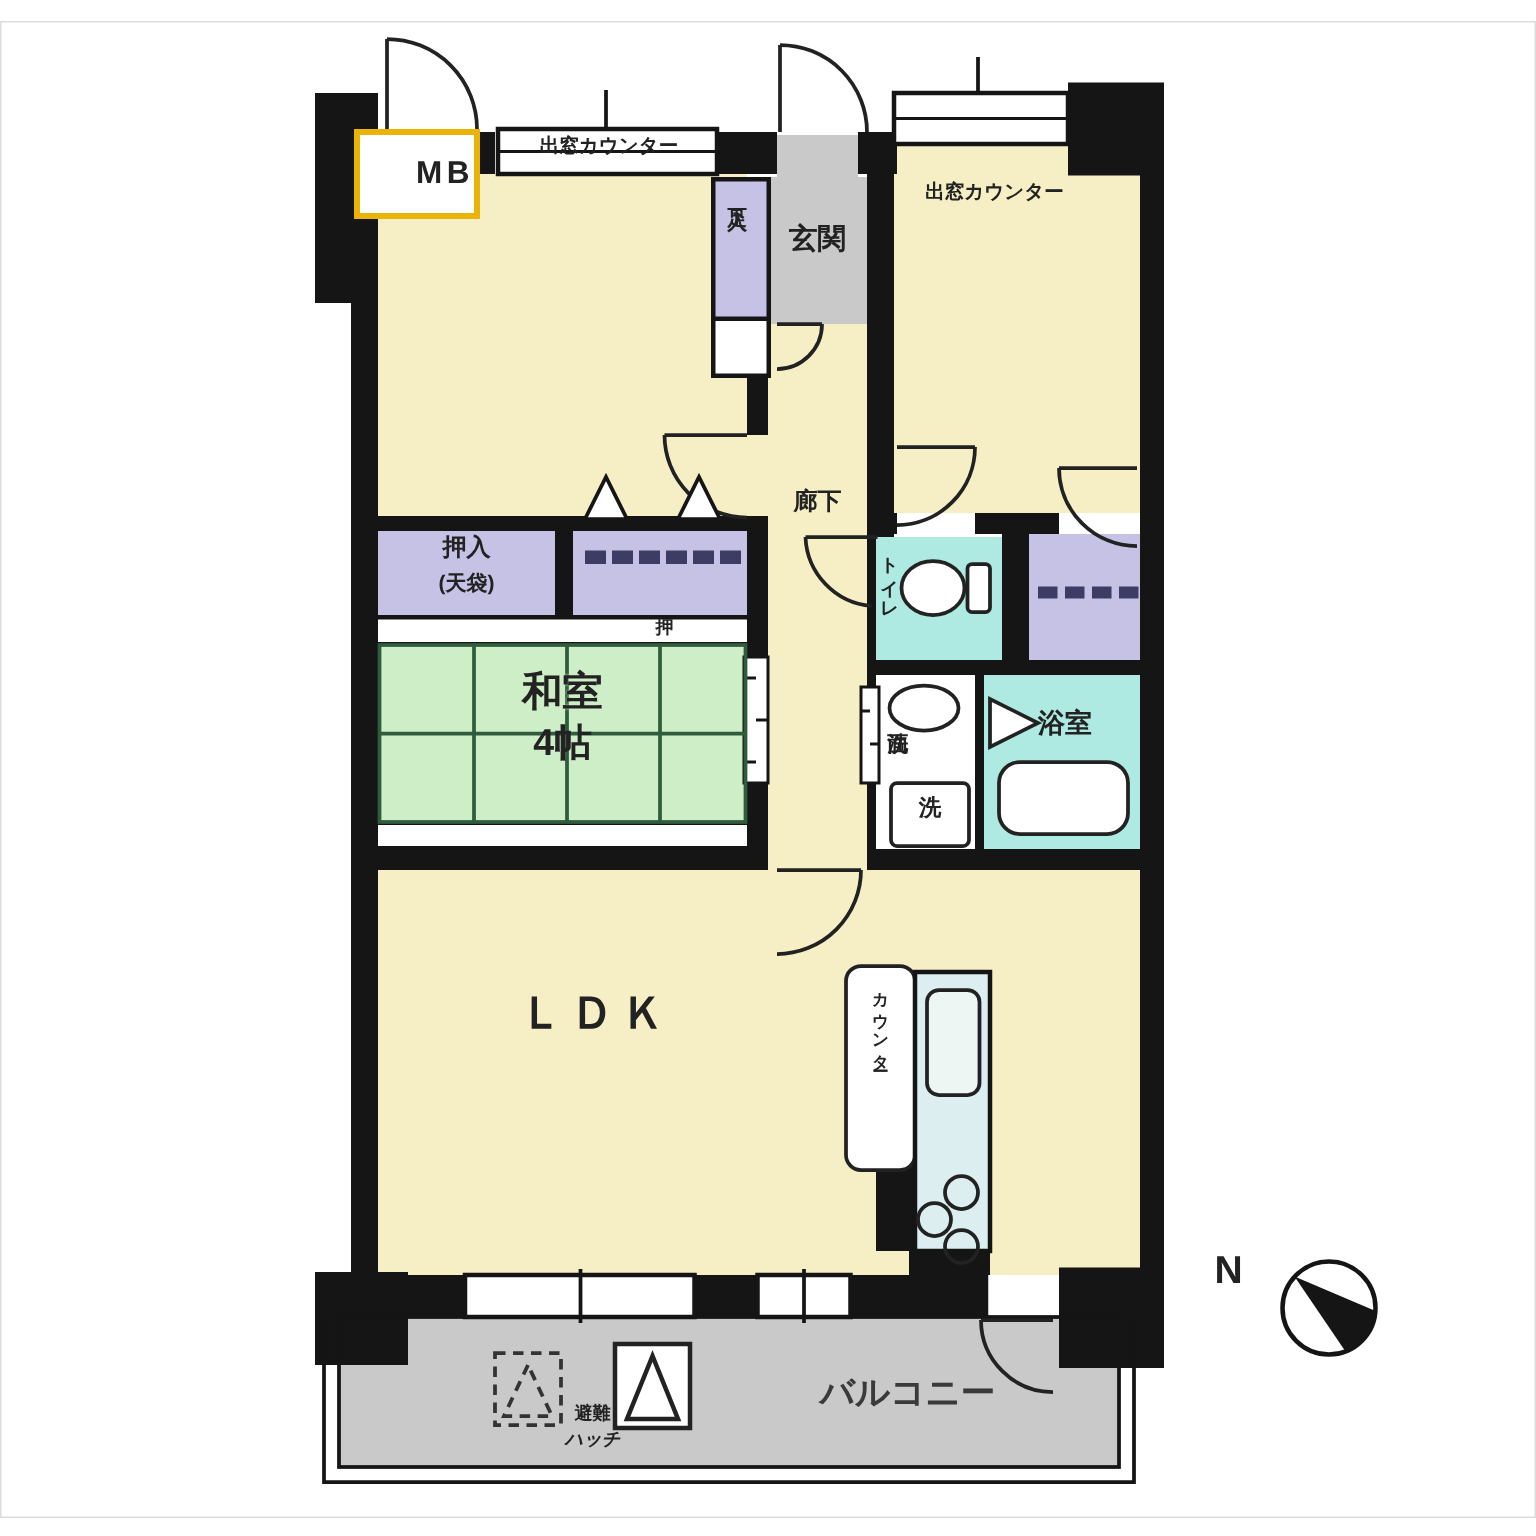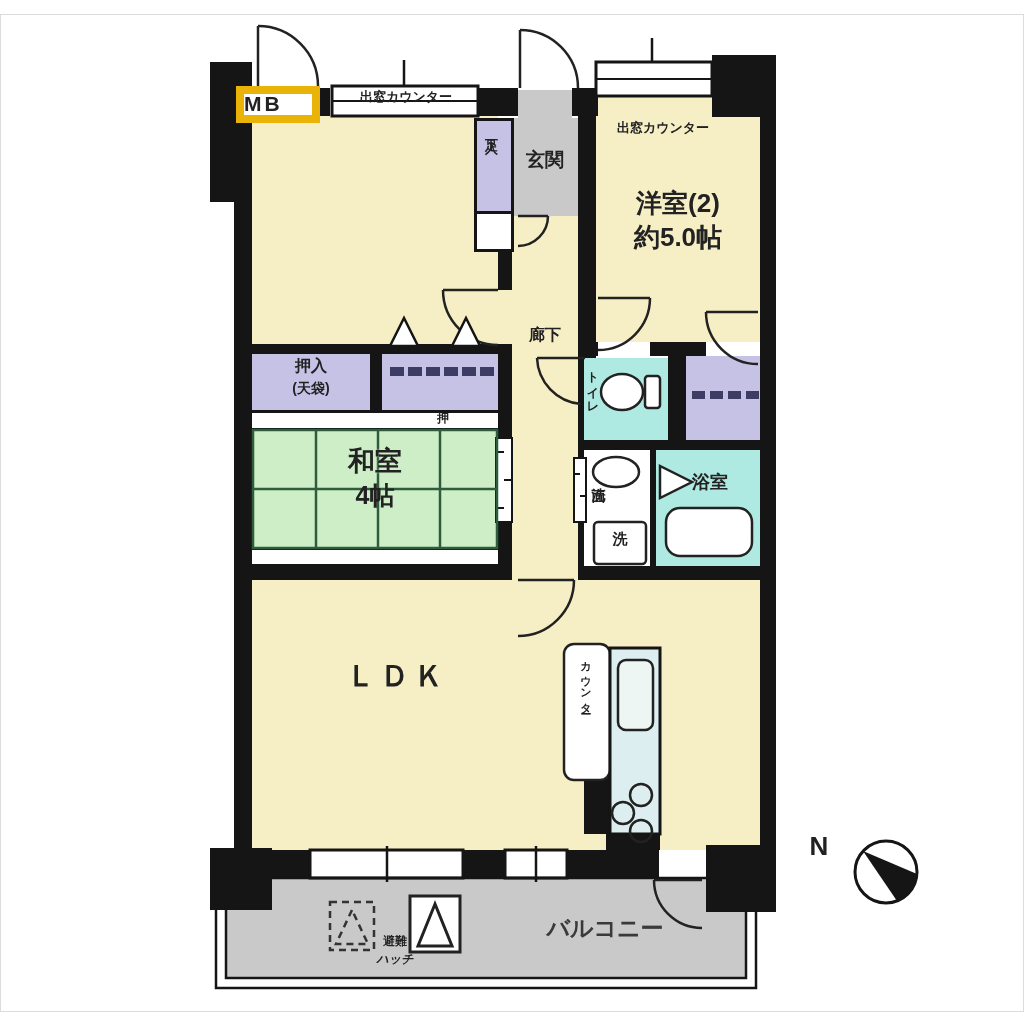--- a/index.html
+++ b/index.html
@@ -61,21 +61,21 @@
   <div class="wall" style="left:578px;top:342px;width:20px;height:14px;"></div>
   <div class="wall" style="left:650px;top:342px;width:56px;height:14px;"></div>
   <div class="wall" style="left:668px;top:356px;width:18px;height:84px;"></div>
   <div class="wall" style="left:578px;top:440px;width:182px;height:10px;"></div>
   <div class="wall" style="left:650px;top:450px;width:6px;height:116px;"></div>
   <div class="wall" style="left:578px;top:358px;width:6px;height:100px;"></div>
   <div class="wall" style="left:578px;top:522px;width:6px;height:44px;"></div>
   <div class="wall" style="left:584px;top:772px;width:26px;height:62px;"></div>
   <div class="wall" style="left:606px;top:834px;width:54px;height:16px;"></div>
 
-  <div class="abs" style="left:236px;top:86px;width:84px;height:37px;background:#ffffff;border:8px solid #eab308;box-sizing:border-box;display:flex;align-items:center;justify-content:flex-start;">
+  <div class="abs" style="left:236px;top:86px;width:84px;height:60px;background:#ffffff;border:4px solid #eab308;box-sizing:border-box;display:flex;align-items:center;justify-content:flex-end;">
     <span class="lab" style="position:static;font-size:21px;letter-spacing:3px;">MB</span>
   </div>
   <div class="abs" style="left:474px;top:118px;width:40px;height:96px;background:#c6c2e6;border:3px solid #151515;box-sizing:border-box;"></div>
   <div class="abs" style="left:474px;top:214px;width:40px;height:38px;background:#ffffff;border:3px solid #151515;border-top:none;box-sizing:border-box;"></div>
 
   <svg width="1024" height="1024" viewBox="0 0 1024 1024">
 
     <g>
       <rect x="332" y="86" width="146" height="30" fill="#ffffff" stroke="#151515" stroke-width="3"></rect>
       <line x1="332" y1="101" x2="478" y2="101" stroke="#151515" stroke-width="2"></line>
@@ -213,31 +213,29 @@
     <g>
       <circle cx="886" cy="872" r="31" fill="#ffffff" stroke="#151515" stroke-width="3"></circle>
       <path d="M 863 851 L 917 874 A 31 31 0 0 1 897 901 Z" fill="#151515"></path>
     </g>
   </svg>
 
   <div class="lab" style="left:334px;top:90px;width:144px;font-size:13px;font-weight:bold;">出窓カウンター</div>
   <div class="lab" style="left:598px;top:121px;width:130px;font-size:13px;">出窓カウンター</div>
   <div class="vlab" style="left:485px;top:128px;height:80px;font-size:13px;">下足入</div>
   <div class="lab" style="left:512px;top:150px;width:66px;font-size:19px;">玄関</div>
-  <div class="lab" style="left:596px;top:190px;width:164px;font-size:26px;">洋室(2)</div>
-  <div class="lab" style="left:596px;top:224px;width:164px;font-size:26px;">約5.0帖</div>
   <div class="lab" style="left:512px;top:327px;width:66px;font-size:16px;">廊下</div>
   <div class="lab" style="left:252px;top:358px;width:118px;font-size:16px;">押入</div>
   <div class="lab" style="left:252px;top:381px;width:118px;font-size:14px;">(天袋)</div>
   <div class="lab" style="left:432px;top:412px;width:22px;font-size:12px;">押</div>
   <div class="lab" style="left:252px;top:447px;width:246px;font-size:27px;text-shadow:0 0 2px #cdeec6;">和室</div>
   <div class="lab" style="left:252px;top:482px;width:246px;font-size:25px;">4帖</div>
   <div class="vlab" style="left:587px;top:363px;height:76px;font-size:12px;">トイレ</div>
   <div class="vlab" style="left:592px;top:477px;height:46px;font-size:14px;">洗面</div>
   <div class="lab" style="left:594px;top:531px;width:52px;font-size:15px;">洗</div>
   <div class="lab" style="left:668px;top:473px;width:84px;font-size:18px;">浴室</div>
   <div class="lab" style="left:252px;top:660px;width:290px;font-size:30px;letter-spacing:4px;">ＬＤＫ</div>
   <div class="vlab" style="left:580px;top:654px;height:120px;font-size:11px;">カウンター</div>
   <div class="lab" style="left:490px;top:916px;width:230px;font-size:23px;color:#3a3a3a;">バルコニー</div>
-  <div class="lab" style="left:362px;top:936px;width:66px;font-size:12px;font-family:Liberation Mono, monospace;">避難</div>
+  <div class="lab" style="left:362px;top:936px;width:66px;font-size:12px;">避難</div>
   <div class="lab" style="left:358px;top:953px;width:74px;font-size:12px;font-style:italic;">ハッチ</div>
   <div class="lab" style="left:804px;top:833px;width:30px;font-size:26px;font-weight:bold;">N</div>
 </div>
 
 </body></html>

